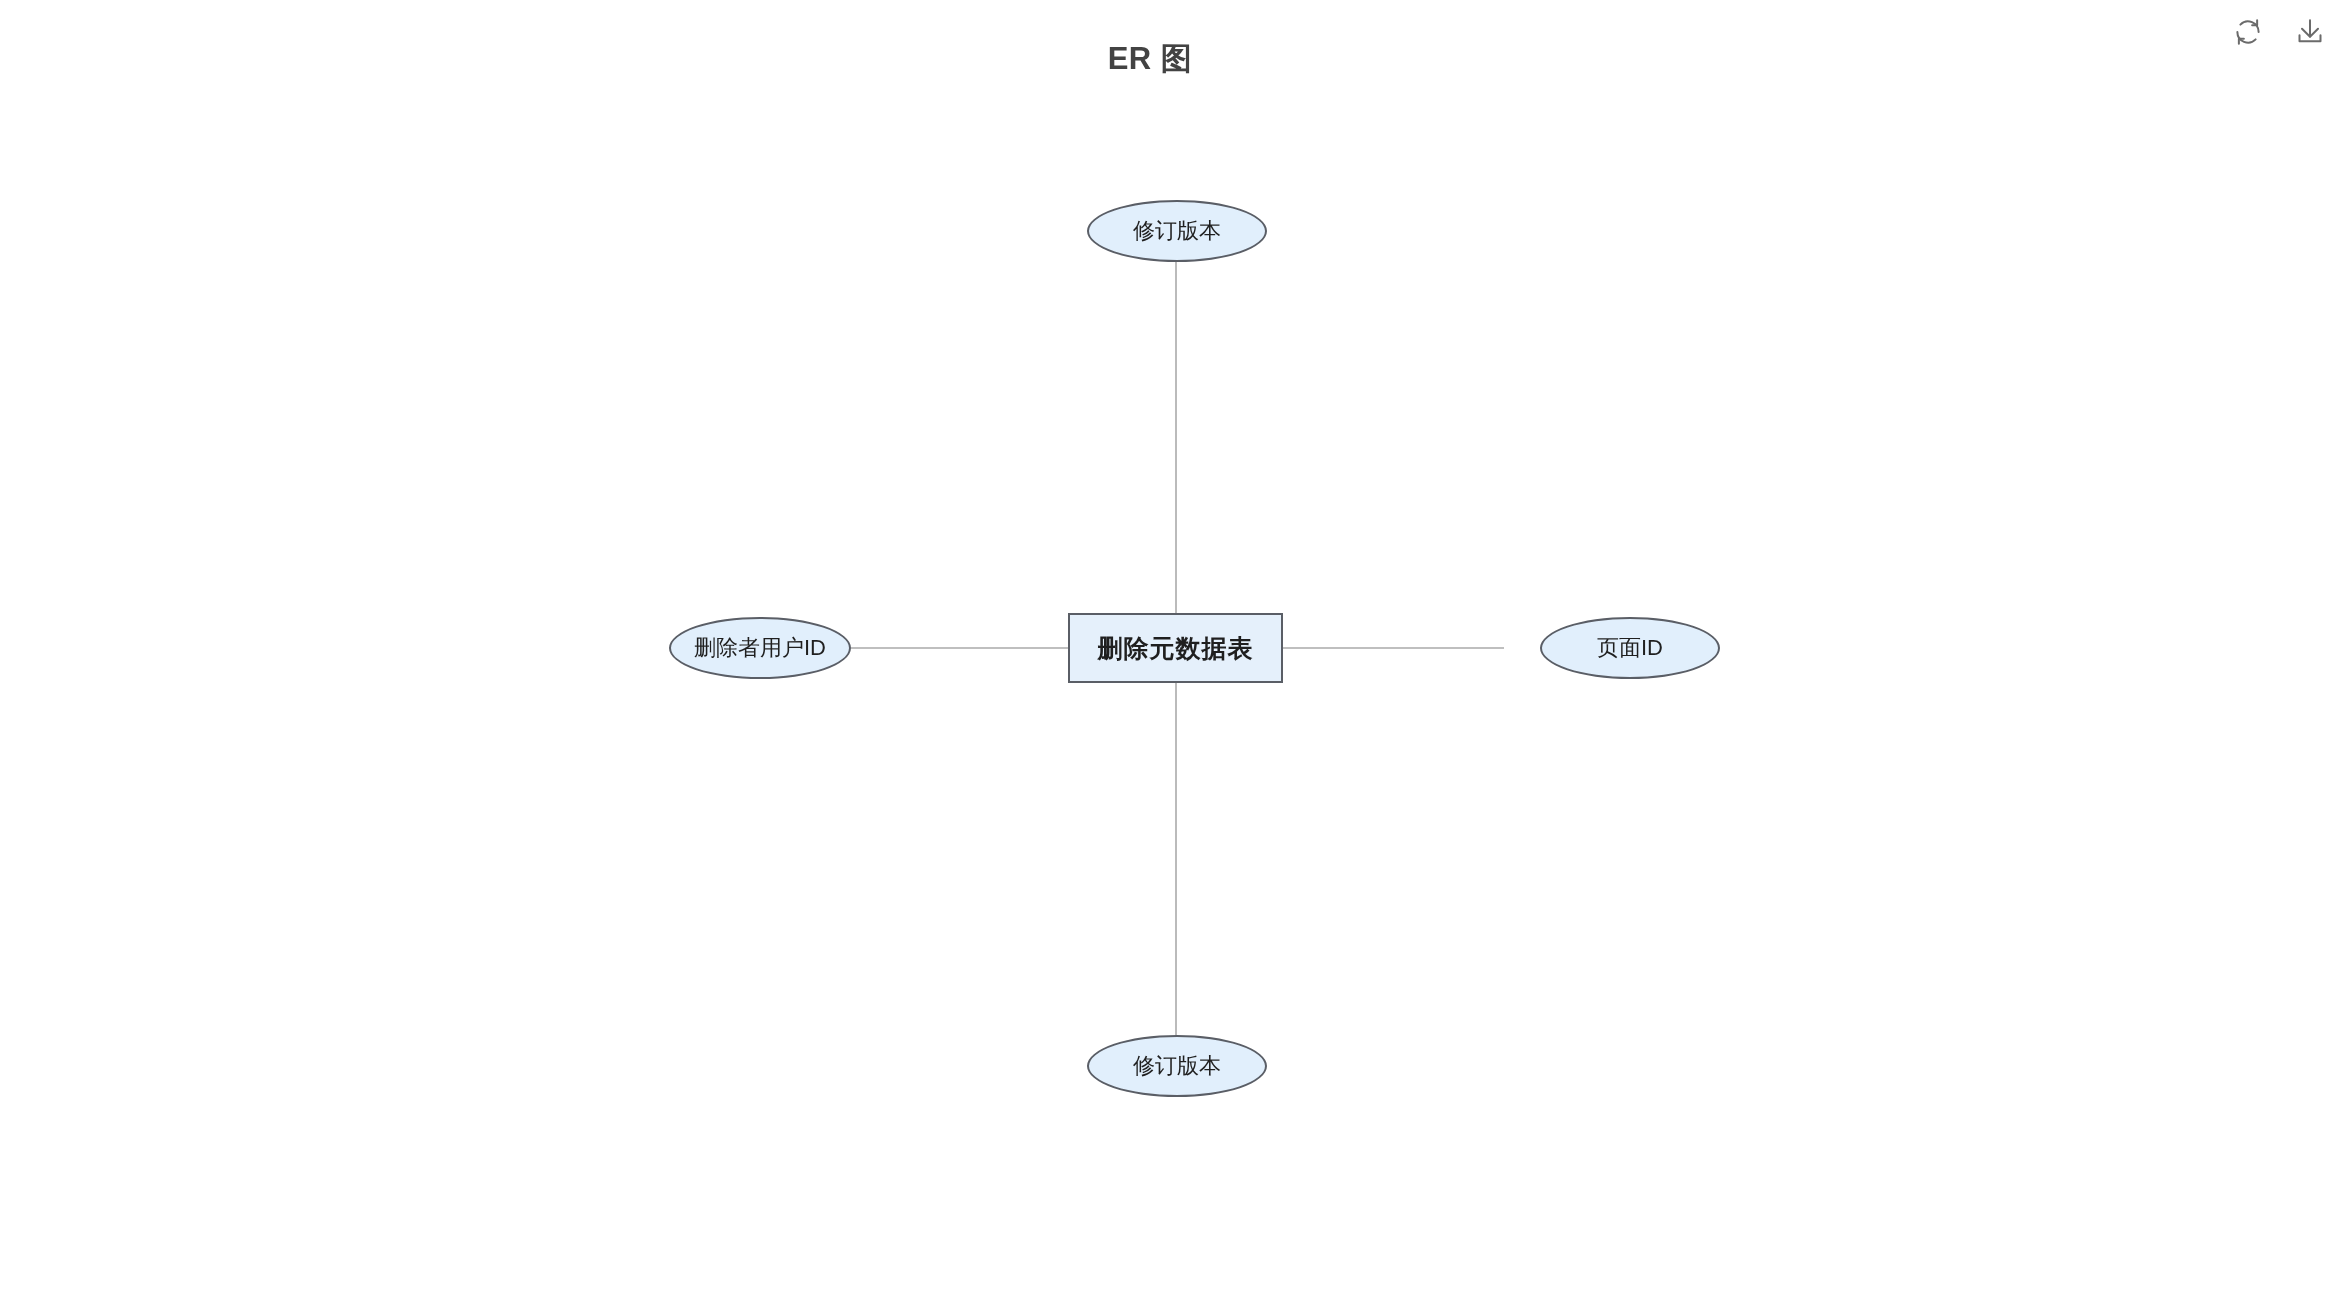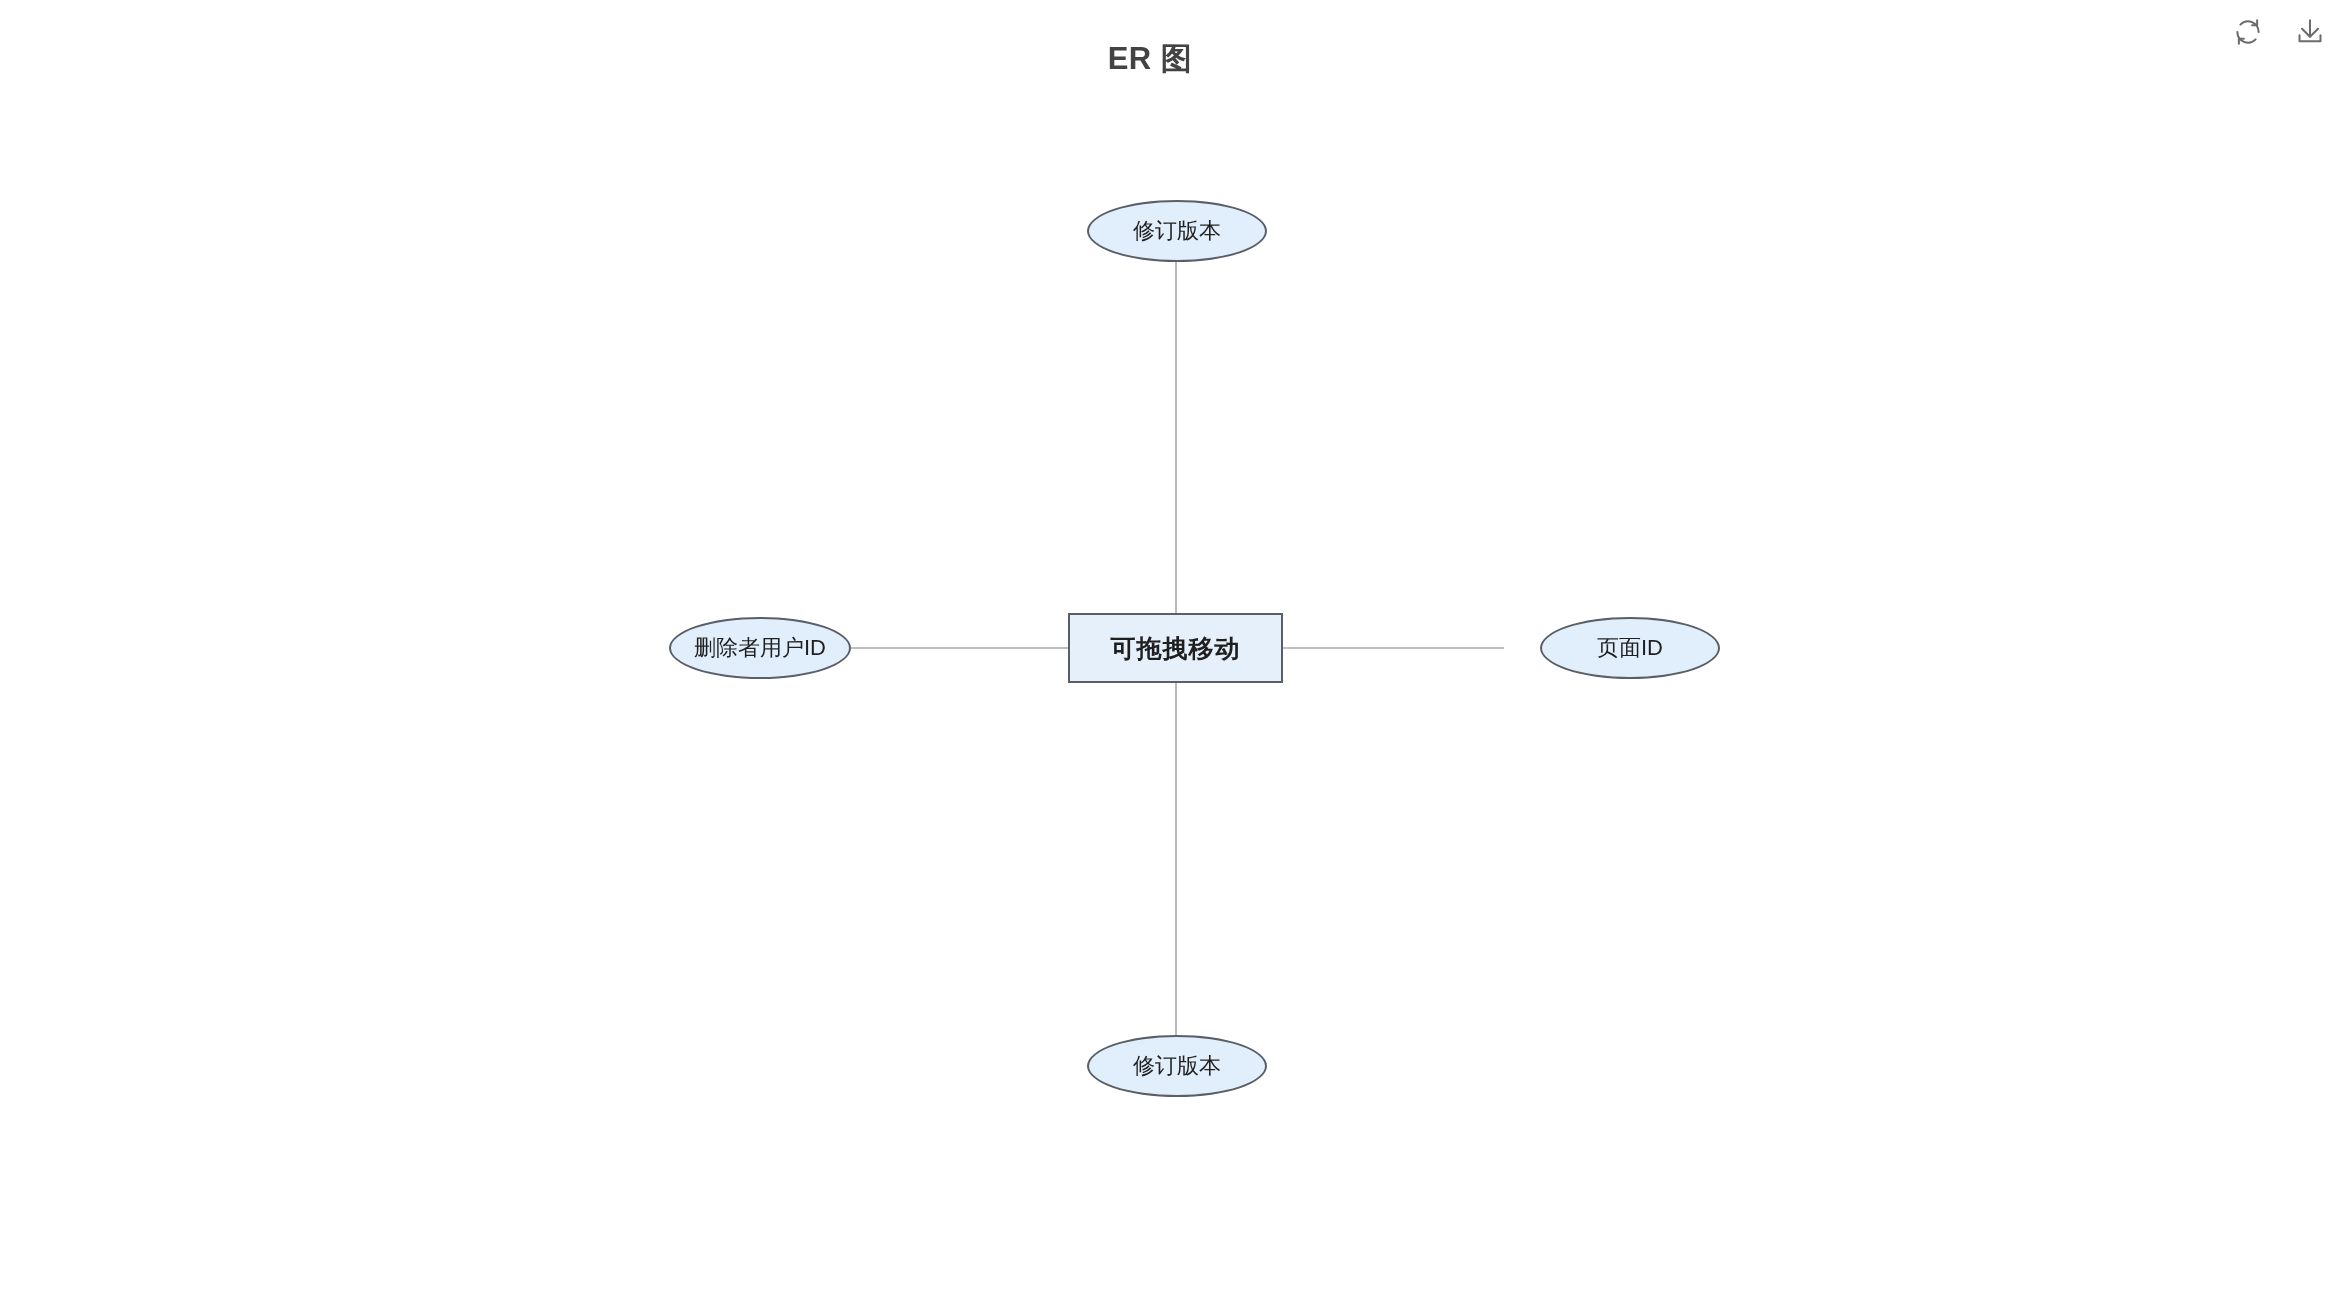--- a/index.html
+++ b/index.html
@@ -148,21 +148,21 @@
   <svg class="edges" width="2352" height="1160" viewBox="0 0 2352 1160">
     <g id="edge-group" stroke="#aaaaaa" stroke-width="1.6">
         <line x1="1176" y1="473" x2="1176" y2="122"></line>
         <line x1="1068" y1="508" x2="851" y2="508"></line>
         <line x1="1283" y1="508" x2="1504" y2="508"></line>
         <line x1="1176" y1="543" x2="1176" y2="895"></line>
       </g>
   </svg>
 
   <div class="node node-entity" style="left:1068px; top:473px; width:215px; height:70px;">
-    <span>可拖拽移动</span>
+    <span>删除元数据表</span>
   </div>
 
   <div class="node node-attr" style="left:1087px; top:60px; width:180px; height:62px;">
     <span>修订版本</span>
   </div>
 
   <div class="node node-attr" style="left:669px; top:477px; width:182px; height:62px;">
     <span>删除者用户ID</span>
   </div>
 

